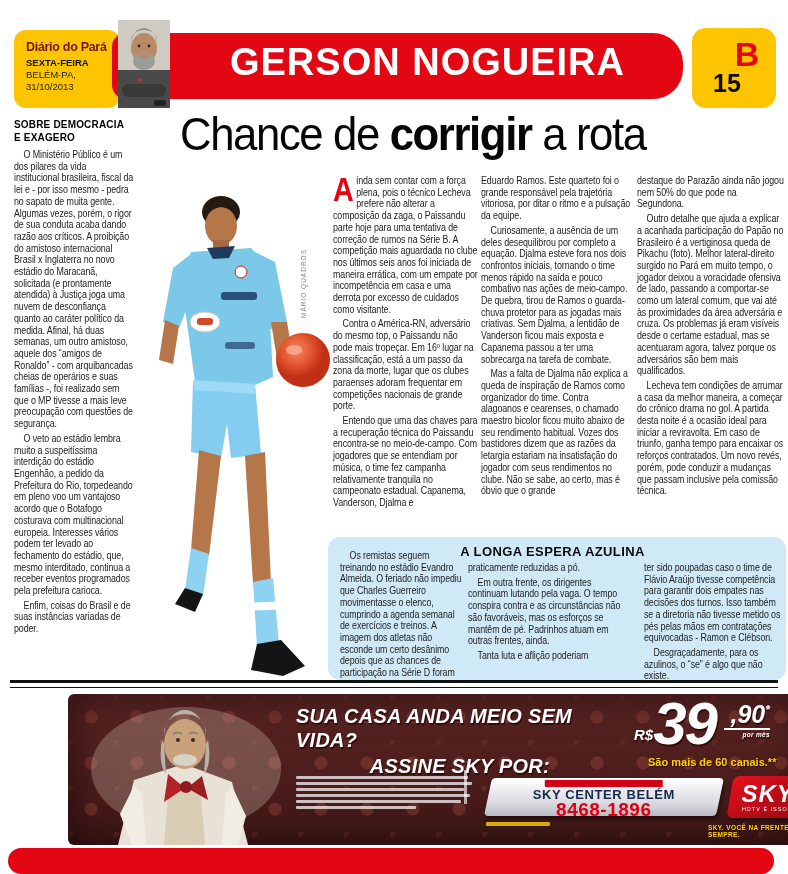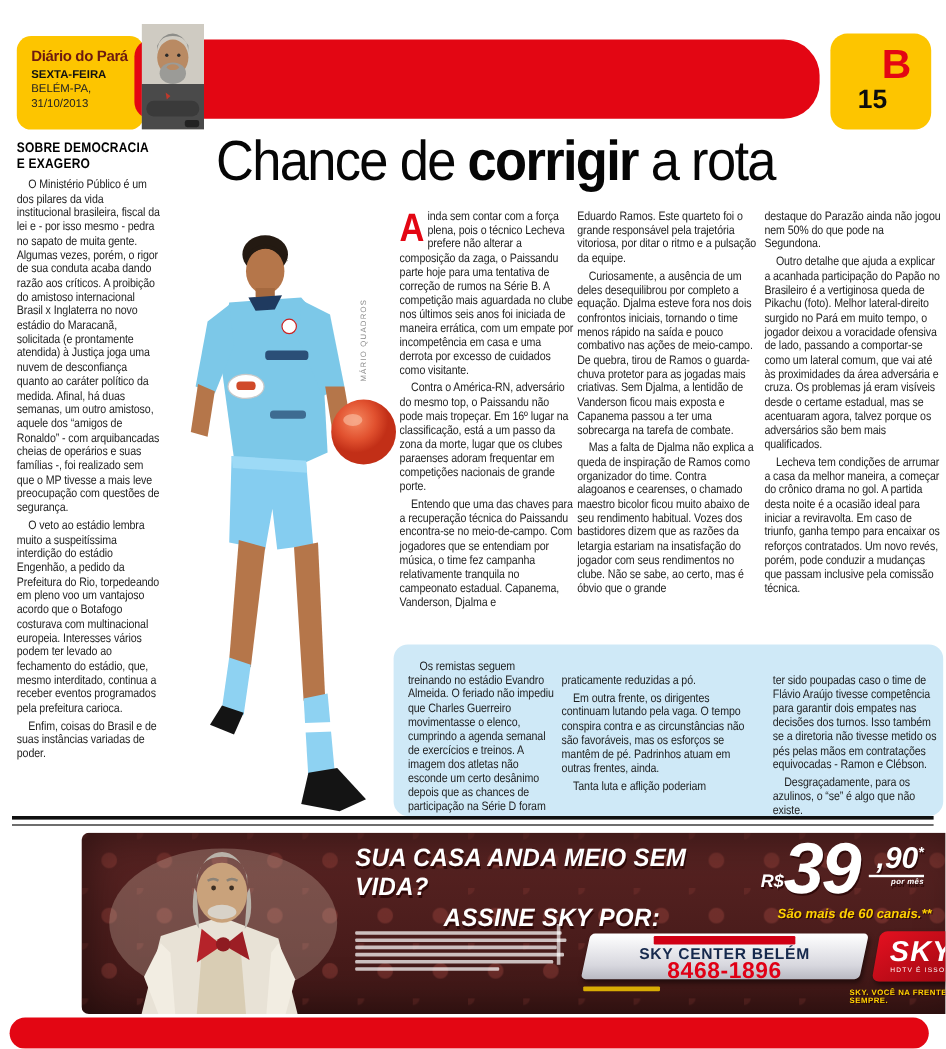--- a/index.html
+++ b/index.html
@@ -20,21 +20,21 @@
   .banner{left:112px;top:33px;width:571px;height:66px;background:#e30613;
           border-radius:14px 30px 30px 14px;}
   .columnist-name{position:absolute;left:0;right:0;top:8px;text-align:center;color:#fff;
           font-weight:bold;font-size:38px;letter-spacing:1px;padding-left:60px;}
   .banner-links{position:absolute;right:22px;bottom:5px;text-align:right;color:#fff;
           font-weight:bold;font-size:8.8px;line-height:10.5px;}
   .portrait{left:118px;top:20px;width:52px;height:88px;z-index:5;}
   .b15{left:692px;top:28px;width:84px;height:80px;background:#fdc500;border-radius:14px;
        display:flex;flex-direction:column;align-items:center;justify-content:center;}
   .b15 .b{color:#e30613;font-weight:bold;font-size:34px;line-height:30px;margin-left:26px;}
-  .b15 .n{color:#0d0d0d;font-weight:bold;font-size:22px;line-height:28px;margin-right:14px;}
+  .b15 .n{color:#0d0d0d;font-weight:bold;font-size:25px;line-height:28px;margin-right:14px;}
 
   
   .opinion{left:14px;top:118px;width:137px;}
   .op-title{font-weight:bold;font-size:11.5px;line-height:13px;color:#000;letter-spacing:.2px;margin-bottom:5px;}
   .opinion .btxt{font-size:10.2px;}
 
   
   .headline{left:180px;top:108px;width:660px;font-size:47px;line-height:52px;color:#060606;
             letter-spacing:-1.5px;white-space:nowrap;transform:scaleX(.93);transform-origin:0 0;}
   .hl-b{font-weight:bold;}
@@ -79,21 +79,21 @@
   .ad-headline .l2{display:block;text-align:center;margin-top:2px;}
   .price{position:absolute;left:566px;top:2px;display:flex;align-items:flex-start;color:#fff;
          font-style:italic;font-weight:bold;text-shadow:1px 2px 0 rgba(40,5,5,.8);}
   .price .cur{font-size:15px;margin-top:30px;}
   .price .big{font-size:60px;line-height:56px;letter-spacing:-2px;text-align:right;}
   .cents-wrap{display:flex;flex-direction:column;align-items:flex-end;margin-top:2px;}
   .cents-row{font-size:25px;line-height:24px;}
   .cents-row .ast{font-size:12px;vertical-align:super;}
   .mini-rule{width:46px;height:2px;background:#fff;margin:2px 0 1px 8px;}
   .period{font-size:6.5px;font-weight:bold;margin-left:10px;letter-spacing:.3px;}
-  .channels{position:absolute;left:580px;top:62px;color:#ffd200;font-style:italic;
+  .channels{position:absolute;left:580px;top:62px;color:#ffd200;
             font-weight:bold;font-size:11px;text-shadow:1px 1px 0 rgba(40,5,5,.8);}
   .fineprint{position:absolute;left:228px;top:82px;width:176px;}
   .fineprint div{height:3px;background:rgba(255,255,255,.72);margin-bottom:3px;border-radius:1px;}
   .plate{position:absolute;left:420px;top:84px;width:232px;height:38px;transform:skewX(-12deg);
          background:linear-gradient(180deg,#ffffff,#d7d7de 70%,#b9b9c2);border-radius:4px;
          box-shadow:2px 3px 4px rgba(0,0,0,.5);}
   .plate-in{transform:skewX(12deg);text-align:center;padding-top:2px;}
   .plate-bar{width:118px;height:7px;background:#d10015;margin:0 auto 1px auto;border-radius:1px;}
   .dealer{color:#16294d;font-weight:bold;font-size:13px;letter-spacing:.6px;line-height:13px;}
   .phone{color:#e00015;font-weight:bold;font-size:19px;line-height:17px;letter-spacing:.5px;}
@@ -118,20 +118,21 @@
 <div id="page">
 
   <div class="abs date-box">
     <div class="paper-name">Diário do Pará</div>
     <div class="weekday">SEXTA-FEIRA</div>
     <div class="pdate">BELÉM-PA,</div>
     <div class="pdate">31/10/2013</div>
   </div>
 
   <div class="abs banner">
+    <div class="columnist-name">GERSON NOGUEIRA</div>
   </div>
 
   <div class="abs portrait">
     <svg width="52" height="88" viewBox="0 0 52 88">
       <rect x="0" y="0" width="52" height="88" fill="#cfcbc2"></rect>
       <rect x="0" y="50" width="52" height="38" fill="#4a4a4a"></rect>
       <ellipse cx="26" cy="28" rx="13" ry="15" fill="#b98a63"></ellipse>
       <path d="M13 24 Q13 10 26 10 Q39 10 39 24 L39 18 Q33 8 26 8 Q18 8 13 18 Z" fill="#8d8d89"></path>
       <ellipse cx="26" cy="41" rx="11" ry="9" fill="#9b9b97"></ellipse>
       <ellipse cx="26" cy="36" rx="5" ry="2.4" fill="#b98a63"></ellipse>
@@ -221,20 +222,21 @@
     <p class="ind">Mas a falta de Djalma não explica a queda de inspiração de Ramos como organizador do time. Contra alagoanos e cearenses, o chamado maestro bicolor ficou muito abaixo de seu rendimento habitual. Vozes dos bastidores dizem que as razões da letargia estariam na insatisfação do jogador com seus rendimentos no clube. Não se sabe, ao certo, mas é óbvio que o grande</p>
   </div>
 
   <div class="abs col3 cond btxt">
     <p>destaque do Parazão ainda não jogou nem 50% do que pode na Segundona.</p>
     <p class="ind">Outro detalhe que ajuda a explicar a acanhada participação do Papão no Brasileiro é a vertiginosa queda de Pikachu (foto). Melhor lateral-direito surgido no Pará em muito tempo, o jogador deixou a voracidade ofensiva de lado, passando a comportar-se como um lateral comum, que vai até às proximidades da área adversária e cruza. Os problemas já eram visíveis desde o certame estadual, mas se acentuaram agora, talvez porque os adversários são bem mais qualificados.</p>
     <p class="ind">Lecheva tem condições de arrumar a casa da melhor maneira, a começar do crônico drama no gol. A partida desta noite é a ocasião ideal para iniciar a reviravolta. Em caso de triunfo, ganha tempo para encaixar os reforços contratados. Um novo revés, porém, pode conduzir a mudanças que passam inclusive pela comissão técnica.</p>
   </div>
 
   <div class="abs hbox">
+    <div class="hbox-title">A LONGA ESPERA AZULINA</div>
     <div class="hb1 cond btxt">
       <p class="ind">Os remistas seguem treinando no estádio Evandro Almeida. O feriado não impediu que Charles Guerreiro movimentasse o elenco, cumprindo a agenda semanal de exercícios e treinos. A imagem dos atletas não esconde um certo desânimo depois que as chances de participação na Série D foram</p>
     </div>
     <div class="hb2 cond btxt">
       <p>praticamente reduzidas a pó.</p>
       <p class="ind">Em outra frente, os dirigentes continuam lutando pela vaga. O tempo conspira contra e as circunstâncias não são favoráveis, mas os esforços se mantêm de pé. Padrinhos atuam em outras frentes, ainda.</p>
       <p class="ind">Tanta luta e aflição poderiam</p>
     </div>
     <div class="hb3 cond btxt">
       <p>ter sido poupadas caso o time de Flávio Araújo tivesse competência para garantir dois empates nas decisões dos turnos. Isso também se a diretoria não tivesse metido os pés pelas mãos em contratações equivocadas - Ramon e Clébson.</p>

